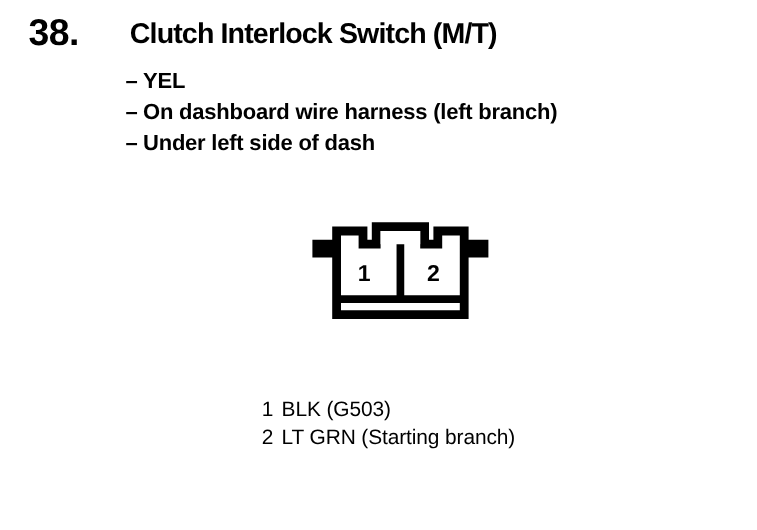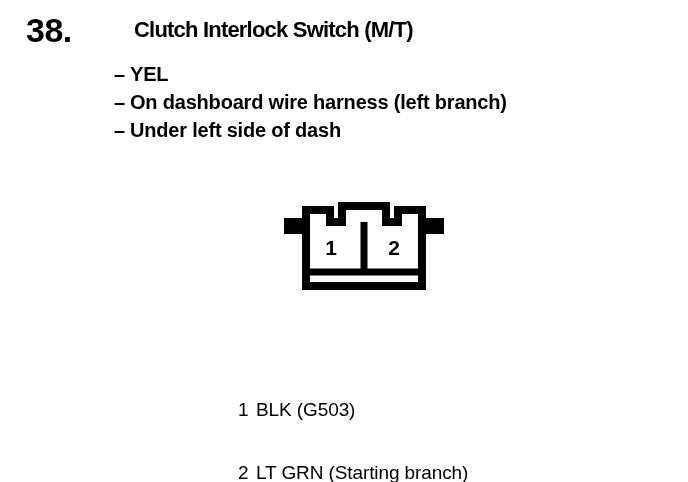--- a/index.html
+++ b/index.html
@@ -32,26 +32,25 @@
     top: 0;
     font-size: 34px;
     font-weight: bold;
     letter-spacing: -0.5px;
     line-height: 44px;
   }
   #title-text {
     position: absolute;
     left: 118px;
     top: 0;
-    font-size: 22px;
+    font-size: 26px;
     font-weight: bold;
     letter-spacing: -0.8px;
     line-height: 44px;
     white-space: nowrap;
-    margin-left: 16px;
   }
 
   
   #bullet-list {
     position: absolute;
     left: 114px;
     top: 60px;
     width: 540px;
   }
   .bullet-line {
@@ -89,21 +88,20 @@
     position: absolute;
     left: 238px;
     top: 360px;
     width: 400px;
   }
   .legend-line {
     font-size: 19px;
     line-height: 26px;
     white-space: nowrap;
     letter-spacing: -0.1px;
-    margin-top: 37px;
   }
   .legend-pin {
     display: inline-block;
     width: 18px;
   }
 </style>
 </head>
 <body>
 
 <div id="title-row">

